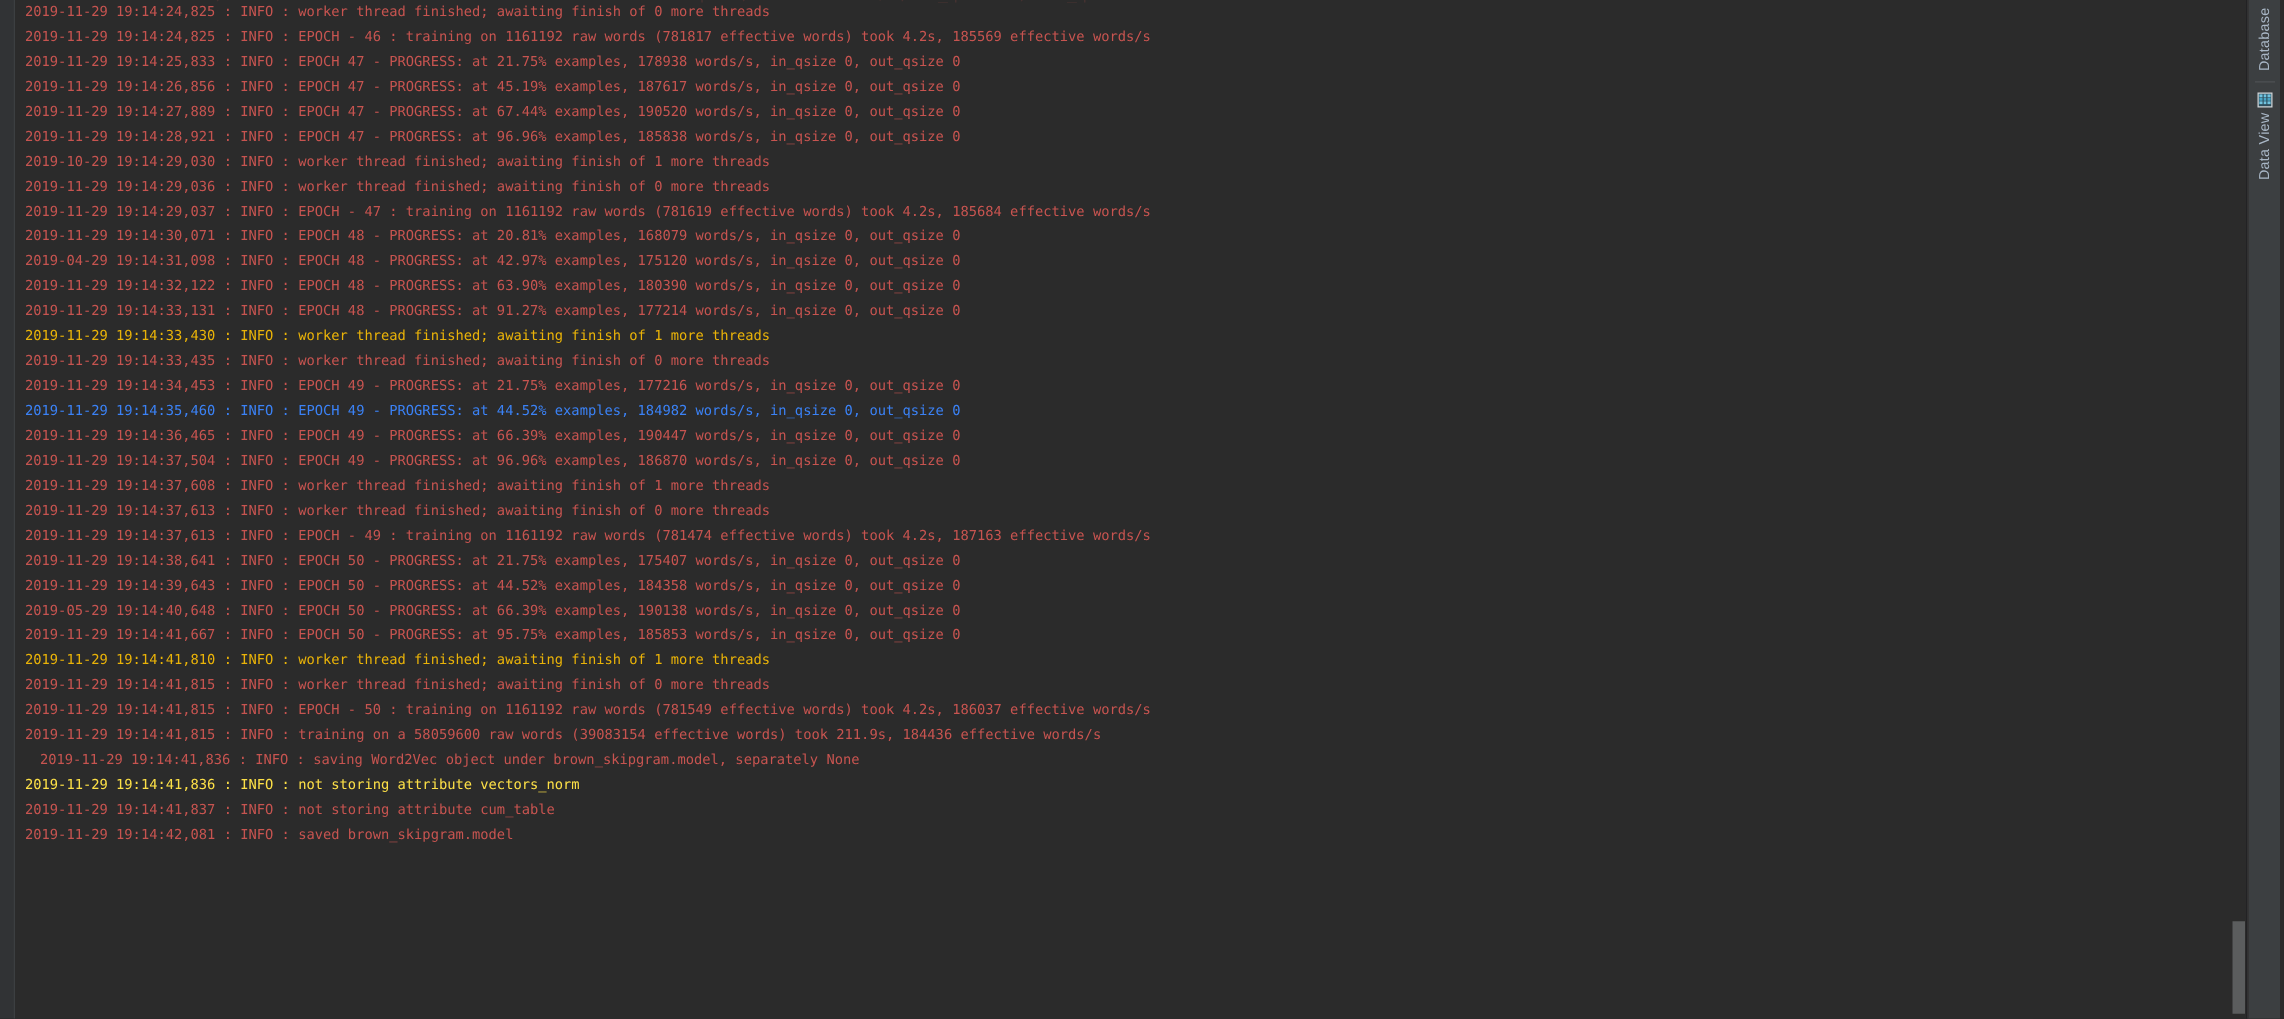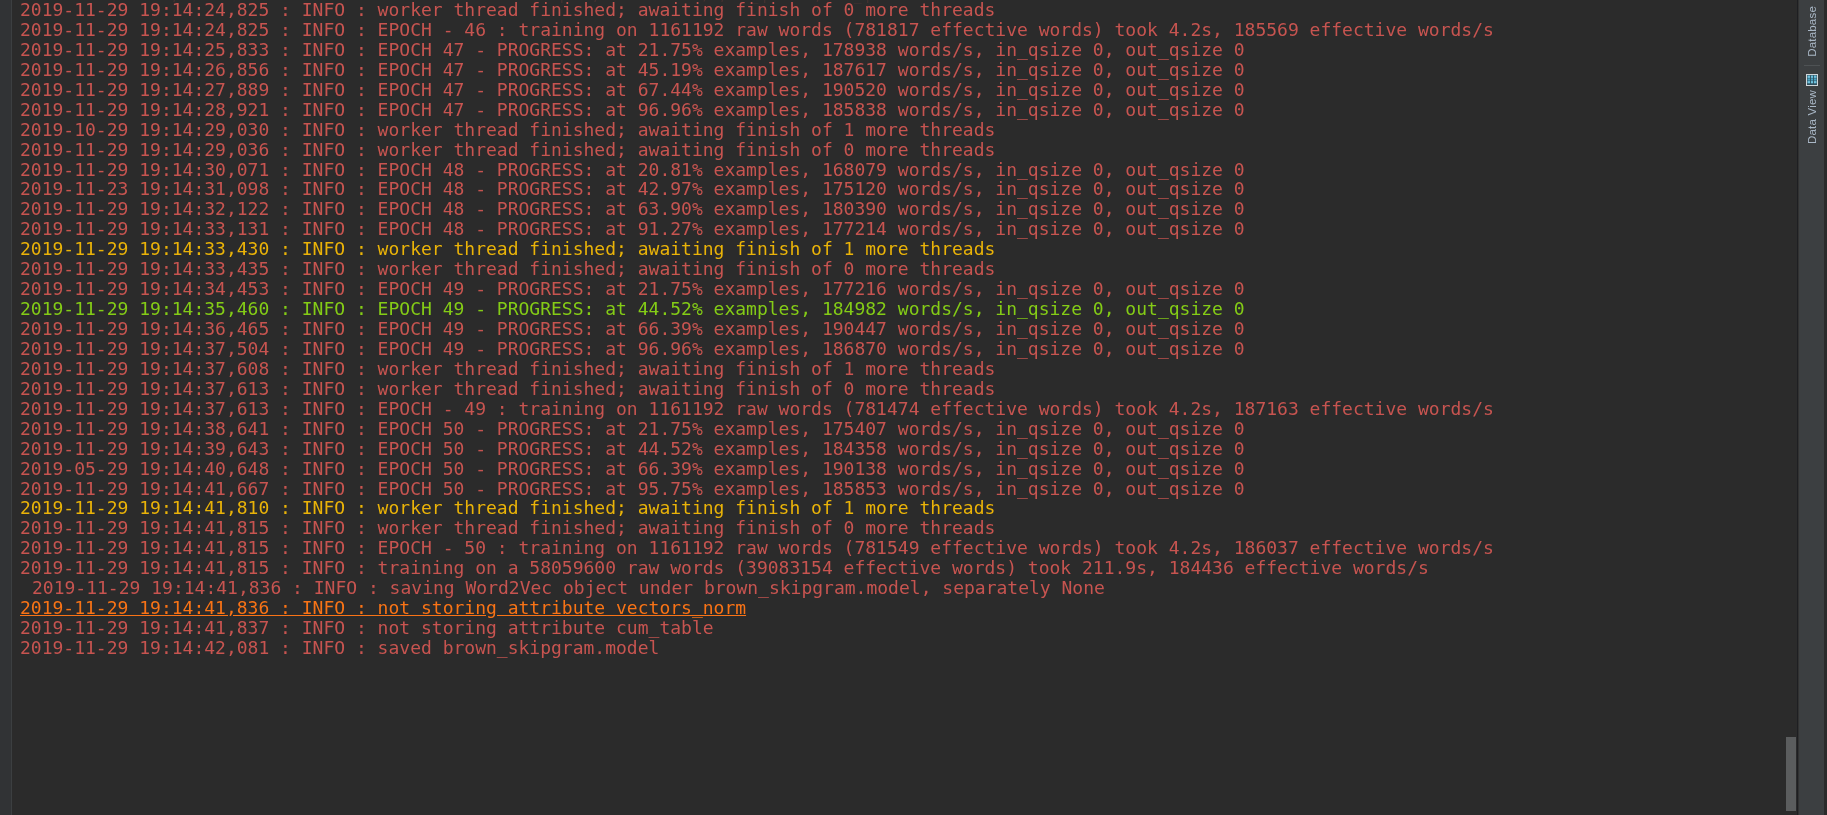--- a/index.html
+++ b/index.html
@@ -46,21 +46,21 @@
     left: 0; top: 0;
     width: 100%;
     height: 815px;
     overflow: hidden;
     padding-left: 20px;
     padding-top: 0px;
   }
 
   .log-line {
     font-family: "DejaVu Sans Mono", "Liberation Mono", monospace;
-    font-size: 18px;
+    font-size: 11px;
     line-height: 19.95px;
     white-space: pre;
     color: #c75450;
     letter-spacing: 0px;
     height: 19.95px;
   }
 
   
   #partial-top {
     position: absolute;
@@ -174,43 +174,44 @@
     <div id="console-scroll">
 
     <div class="log-line" style="color: rgb(199, 84, 80);">2019-11-29 19:14:24,825 : INFO : worker thread finished; awaiting finish of 0 more threads</div>
         <div class="log-line" style="color: rgb(199, 84, 80);">2019-11-29 19:14:24,825 : INFO : EPOCH - 46 : training on 1161192 raw words (781817 effective words) took 4.2s, 185569 effective words/s</div>
         <div class="log-line" style="color: rgb(199, 84, 80);">2019-11-29 19:14:25,833 : INFO : EPOCH 47 - PROGRESS: at 21.75% examples, 178938 words/s, in_qsize 0, out_qsize 0</div>
         <div class="log-line" style="color: rgb(199, 84, 80);">2019-11-29 19:14:26,856 : INFO : EPOCH 47 - PROGRESS: at 45.19% examples, 187617 words/s, in_qsize 0, out_qsize 0</div>
         <div class="log-line" style="color: rgb(199, 84, 80);">2019-11-29 19:14:27,889 : INFO : EPOCH 47 - PROGRESS: at 67.44% examples, 190520 words/s, in_qsize 0, out_qsize 0</div>
         <div class="log-line" style="color: rgb(199, 84, 80);">2019-11-29 19:14:28,921 : INFO : EPOCH 47 - PROGRESS: at 96.96% examples, 185838 words/s, in_qsize 0, out_qsize 0</div>
         <div class="log-line" style="color: rgb(199, 84, 80);">2019-10-29 19:14:29,030 : INFO : worker thread finished; awaiting finish of 1 more threads</div>
         <div class="log-line" style="color: rgb(199, 84, 80);">2019-11-29 19:14:29,036 : INFO : worker thread finished; awaiting finish of 0 more threads</div>
+        <div class="log-line" style="color: rgb(199, 84, 80);">2019-11-29 19:14:29,037 : INFO : EPOCH - 47 : training on 1161192 raw words (781619 effective words) took 4.2s, 185684 effective words/s</div>
         <div class="log-line" style="color: rgb(199, 84, 80);">2019-11-29 19:14:30,071 : INFO : EPOCH 48 - PROGRESS: at 20.81% examples, 168079 words/s, in_qsize 0, out_qsize 0</div>
-        <div class="log-line" style="color: rgb(199, 84, 80);">2019-11-23 19:14:31,098 : INFO : EPOCH 48 - PROGRESS: at 42.97% examples, 175120 words/s, in_qsize 0, out_qsize 0</div>
+        <div class="log-line" style="color: rgb(199, 84, 80);">2019-04-29 19:14:31,098 : INFO : EPOCH 48 - PROGRESS: at 42.97% examples, 175120 words/s, in_qsize 0, out_qsize 0</div>
         <div class="log-line" style="color: rgb(199, 84, 80);">2019-11-29 19:14:32,122 : INFO : EPOCH 48 - PROGRESS: at 63.90% examples, 180390 words/s, in_qsize 0, out_qsize 0</div>
         <div class="log-line" style="color: rgb(199, 84, 80);">2019-11-29 19:14:33,131 : INFO : EPOCH 48 - PROGRESS: at 91.27% examples, 177214 words/s, in_qsize 0, out_qsize 0</div>
         <div class="log-line" style="color: #eab308;">2019-11-29 19:14:33,430 : INFO : worker thread finished; awaiting finish of 1 more threads</div>
         <div class="log-line" style="color: rgb(199, 84, 80);">2019-11-29 19:14:33,435 : INFO : worker thread finished; awaiting finish of 0 more threads</div>
         <div class="log-line" style="color: rgb(199, 84, 80);">2019-11-29 19:14:34,453 : INFO : EPOCH 49 - PROGRESS: at 21.75% examples, 177216 words/s, in_qsize 0, out_qsize 0</div>
-        <div class="log-line" style="color: #84cc16;">2019-11-29 19:14:35,460 : INFO : EPOCH 49 - PROGRESS: at 44.52% examples, 184982 words/s, in_qsize 0, out_qsize 0</div>
+        <div class="log-line" style="color: #3b82f6;">2019-11-29 19:14:35,460 : INFO : EPOCH 49 - PROGRESS: at 44.52% examples, 184982 words/s, in_qsize 0, out_qsize 0</div>
         <div class="log-line" style="color: rgb(199, 84, 80);">2019-11-29 19:14:36,465 : INFO : EPOCH 49 - PROGRESS: at 66.39% examples, 190447 words/s, in_qsize 0, out_qsize 0</div>
         <div class="log-line" style="color: rgb(199, 84, 80);">2019-11-29 19:14:37,504 : INFO : EPOCH 49 - PROGRESS: at 96.96% examples, 186870 words/s, in_qsize 0, out_qsize 0</div>
         <div class="log-line" style="color: rgb(199, 84, 80);">2019-11-29 19:14:37,608 : INFO : worker thread finished; awaiting finish of 1 more threads</div>
         <div class="log-line" style="color: rgb(199, 84, 80);">2019-11-29 19:14:37,613 : INFO : worker thread finished; awaiting finish of 0 more threads</div>
         <div class="log-line" style="color: rgb(199, 84, 80);">2019-11-29 19:14:37,613 : INFO : EPOCH - 49 : training on 1161192 raw words (781474 effective words) took 4.2s, 187163 effective words/s</div>
         <div class="log-line" style="color: rgb(199, 84, 80);">2019-11-29 19:14:38,641 : INFO : EPOCH 50 - PROGRESS: at 21.75% examples, 175407 words/s, in_qsize 0, out_qsize 0</div>
         <div class="log-line" style="color: rgb(199, 84, 80);">2019-11-29 19:14:39,643 : INFO : EPOCH 50 - PROGRESS: at 44.52% examples, 184358 words/s, in_qsize 0, out_qsize 0</div>
         <div class="log-line" style="color: rgb(199, 84, 80);">2019-05-29 19:14:40,648 : INFO : EPOCH 50 - PROGRESS: at 66.39% examples, 190138 words/s, in_qsize 0, out_qsize 0</div>
         <div class="log-line" style="color: rgb(199, 84, 80);">2019-11-29 19:14:41,667 : INFO : EPOCH 50 - PROGRESS: at 95.75% examples, 185853 words/s, in_qsize 0, out_qsize 0</div>
         <div class="log-line" style="color: #eab308;">2019-11-29 19:14:41,810 : INFO : worker thread finished; awaiting finish of 1 more threads</div>
         <div class="log-line" style="color: rgb(199, 84, 80);">2019-11-29 19:14:41,815 : INFO : worker thread finished; awaiting finish of 0 more threads</div>
         <div class="log-line" style="color: rgb(199, 84, 80);">2019-11-29 19:14:41,815 : INFO : EPOCH - 50 : training on 1161192 raw words (781549 effective words) took 4.2s, 186037 effective words/s</div>
         <div class="log-line" style="color: rgb(199, 84, 80);">2019-11-29 19:14:41,815 : INFO : training on a 58059600 raw words (39083154 effective words) took 211.9s, 184436 effective words/s</div>
         <div class="log-line" style="color: rgb(199, 84, 80); margin-left: 12px;">2019-11-29 19:14:41,836 : INFO : saving Word2Vec object under brown_skipgram.model, separately None</div>
-        <div class="log-line" style="color: #f97316; text-decoration: underline;">2019-11-29 19:14:41,836 : INFO : not storing attribute vectors_norm</div>
+        <div class="log-line" style="color: #fde047;">2019-11-29 19:14:41,836 : INFO : not storing attribute vectors_norm</div>
         <div class="log-line" style="color: rgb(199, 84, 80);">2019-11-29 19:14:41,837 : INFO : not storing attribute cum_table</div>
         <div class="log-line" style="color: rgb(199, 84, 80);">2019-11-29 19:14:42,081 : INFO : saved brown_skipgram.model</div>
       </div>
 
     <div id="console-vscroll">
       <div id="console-vscroll-thumb" style="background: rgb(91, 93, 94);"></div>
     </div>
 
   </div>
 

